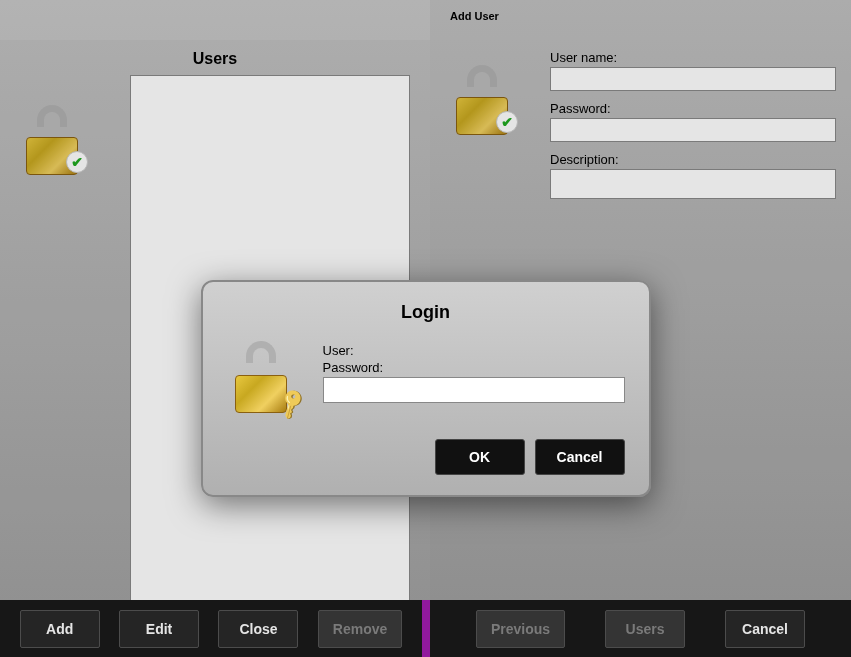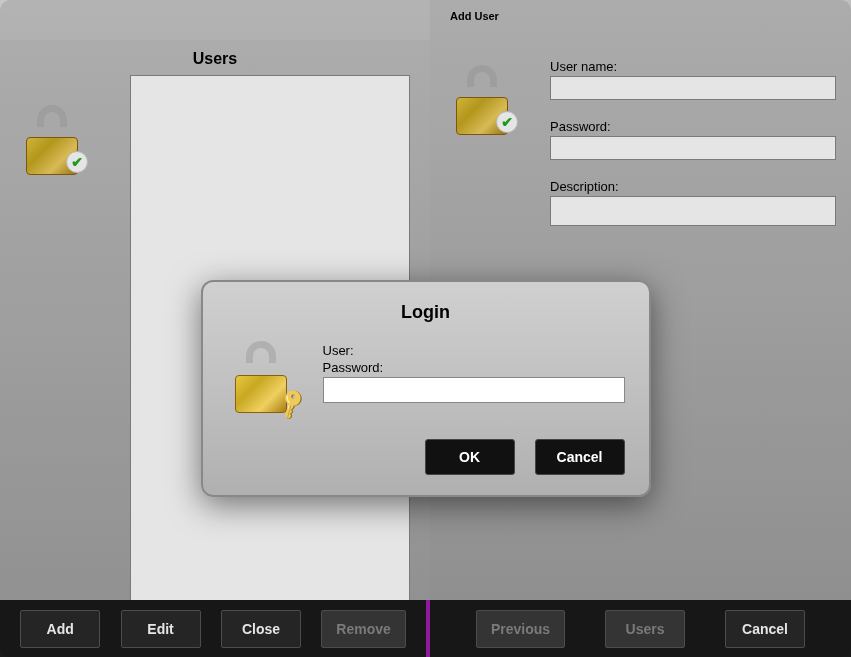--- a/index.html
+++ b/index.html
@@ -70,21 +70,21 @@
       position: absolute;
       left: 120px;
       top: 40px;
       right: 15px;
     }
 
     .form-label {
       display: block;
       color: #000;
       margin-bottom: 2px;
-      margin-top: 19px;
+      margin-top: 10px;
     }
 
     .form-input {
       display: block;
       width: 100%;
       height: 24px;
       border: 1px solid #888;
       background: white;
       padding: 2px 4px;
       font-size: 13px;
@@ -116,21 +116,21 @@
       background: #1a1a1a;
       display: flex;
     }
 
     .bottom-left {
       width: 430px;
       display: flex;
       align-items: center;
       justify-content: space-around;
       padding: 8px 10px;
-      border-right: 4px solid #a21caf;
+      border-right: 8px solid #a21caf;
     }
 
     .bottom-right {
       flex: 1;
       display: flex;
       align-items: center;
       justify-content: space-around;
       padding: 8px 26px;
     }
 
@@ -241,21 +241,20 @@
 
     
     .modal-overlay {
       position: absolute;
       top: 0; left: 0; right: 0; bottom: 0;
       background: rgba(0,0,0,0.1);
       display: flex;
       align-items: center;
       justify-content: center;
       z-index: 100;
-      border-radius: 10px;
     }
 
     .modal {
       width: 450px;
       background: linear-gradient(to bottom, #d0d0d0, #b0b0b0);
       border-radius: 12px;
       border: 2px solid #888;
       box-shadow: 0 8px 32px rgba(0,0,0,0.5);
       padding: 20px 24px 20px 24px;
       position: relative;
@@ -294,21 +293,21 @@
       height: 26px;
       border: 1px solid #888;
       background: white;
       padding: 2px 6px;
       font-size: 13px;
     }
 
     .modal-buttons {
       display: flex;
       justify-content: flex-end;
-      gap: 20px;
+      gap: 10px;
       margin-top: 18px;
     }
 
     .modal-btn {
       width: 90px;
       height: 36px;
       background: #111;
       color: white;
       border: 1px solid #444;
       font-size: 14px;

